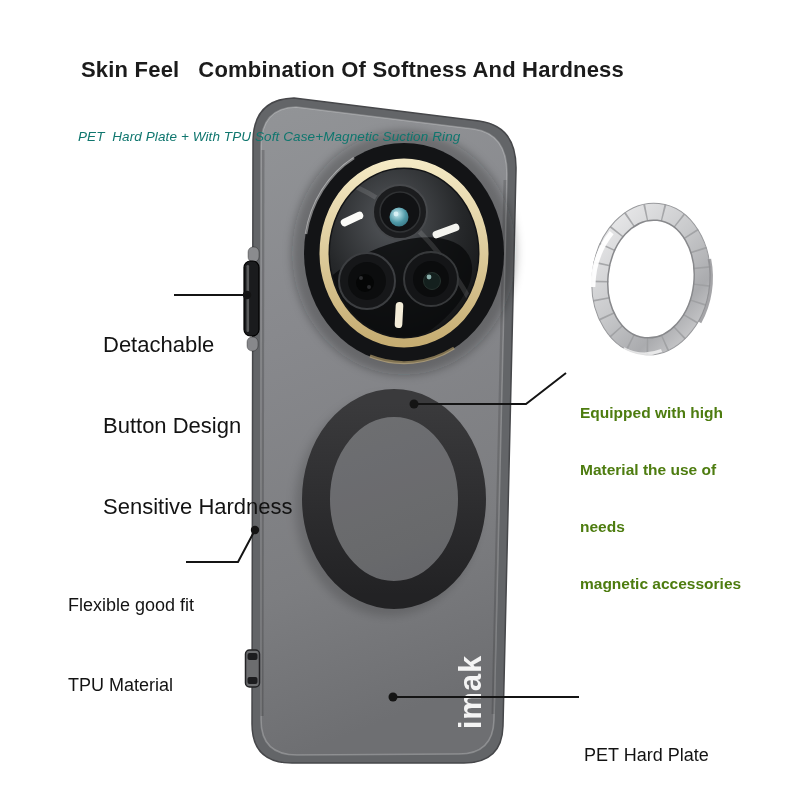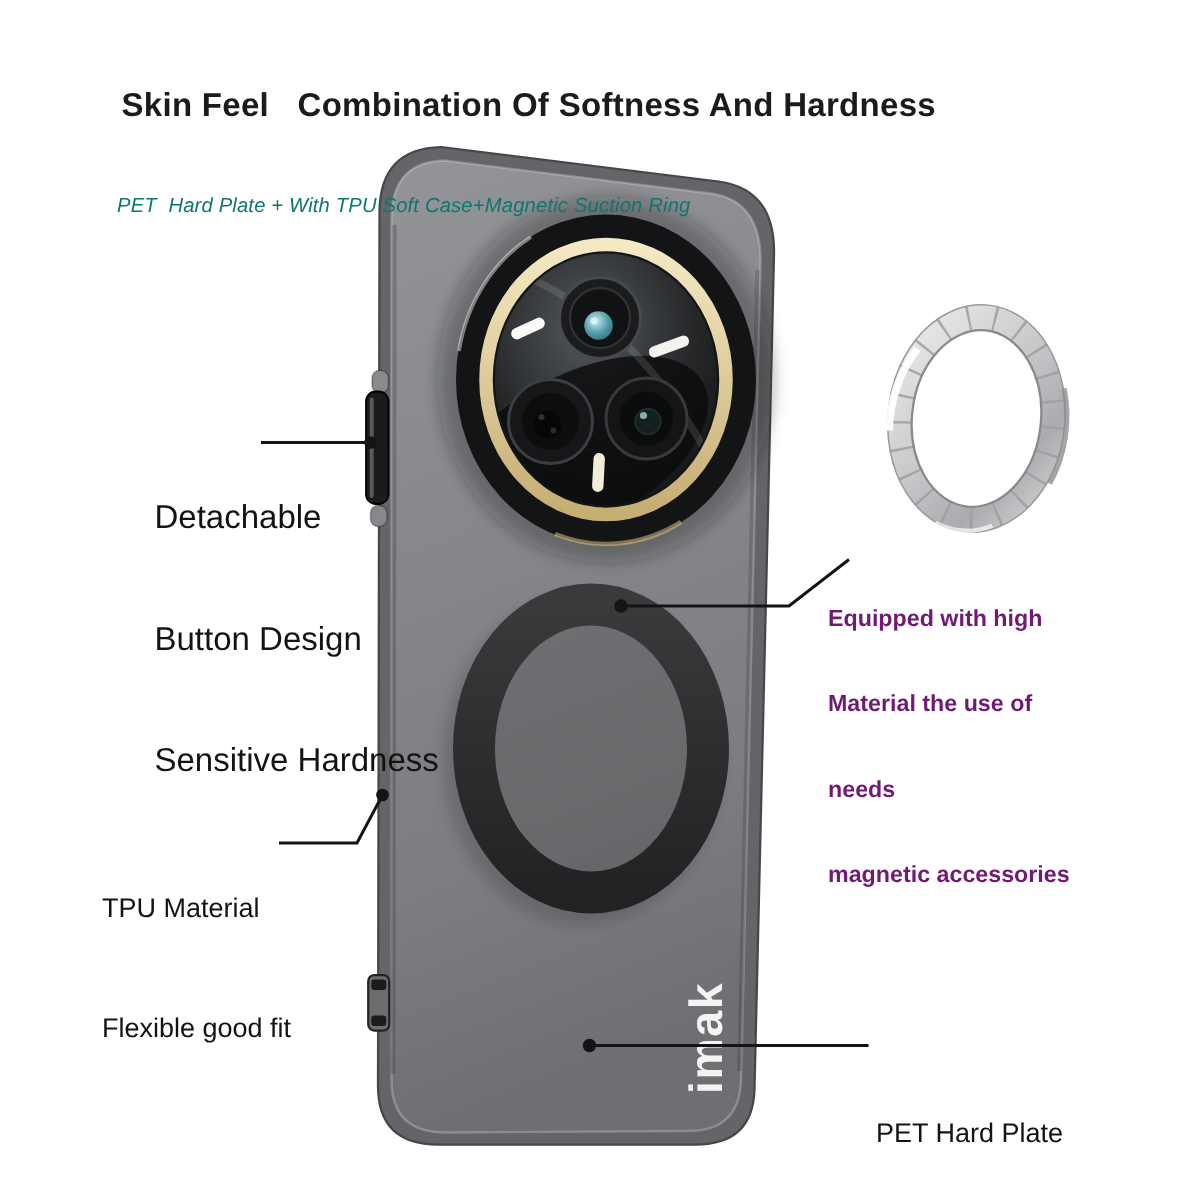--- a/index.html
+++ b/index.html
@@ -8,21 +8,21 @@
     font-family:"Liberation Sans",sans-serif;color:#161616;
   }
   .stage svg{position:absolute;left:0;top:0;width:800px;height:800px;}
   .hdr{position:absolute;left:78px;top:18px;white-space:pre-wrap;}
   .hdr h1{margin:3px;font-size:22px;font-weight:bold;color:#1b1b1b;letter-spacing:.2px;}
   .hdr p{margin:7px 0 0 0;font-size:13.5px;font-weight:400;color:#0f766e;letter-spacing:.1px;font-style:italic;}
   .ann{position:absolute;white-space:pre-wrap;}
   .ann div{white-space:pre-wrap;}
   .ann-buttons{left:68px;top:277px;font-size:22px;line-height:27px;font-weight:400;color:#131313;margin-left:35px;}
   .ann-tpu{left:68px;top:539px;font-size:18px;line-height:26.5px;font-weight:400;color:#131313;}
-  .ann-mag{left:552px;top:365px;font-size:15.5px;line-height:19px;font-weight:bold;color:#701a75;width:185px;}
+  .ann-mag{left:580px;top:365px;font-size:15.5px;line-height:19px;font-weight:bold;color:#4d7c0f;width:185px;}
   .ann-pet{left:584px;top:683px;font-size:18px;line-height:29px;font-weight:400;color:#131313;}
 </style>
 </head>
 <body>
 
 <div class="stage">
 
   <svg viewBox="0 0 800 800" aria-hidden="true">
     <defs>
       <linearGradient id="caseInner" x1="0" y1="0" x2="0.15" y2="1">
@@ -164,22 +164,22 @@
     <p>PET  Hard Plate + With TPU Soft Case+Magnetic Suction Ring</p>
   </header>
 
   <div class="ann ann-buttons">
     <div>Detachable</div>
     <div>Button Design</div>
     <div>Sensitive Hardness</div>
   </div>
 
   <div class="ann ann-tpu">
+    <div>Flexible good fit</div>
     <div>TPU Material</div>
-    <div>Flexible good fit</div>
     
   </div>
 
   <div class="ann ann-mag">
     <div>Equipped with high</div>
     <div>Material the use of</div>
     <div>needs</div>
     <div>magnetic accessories</div>
   </div>
 

